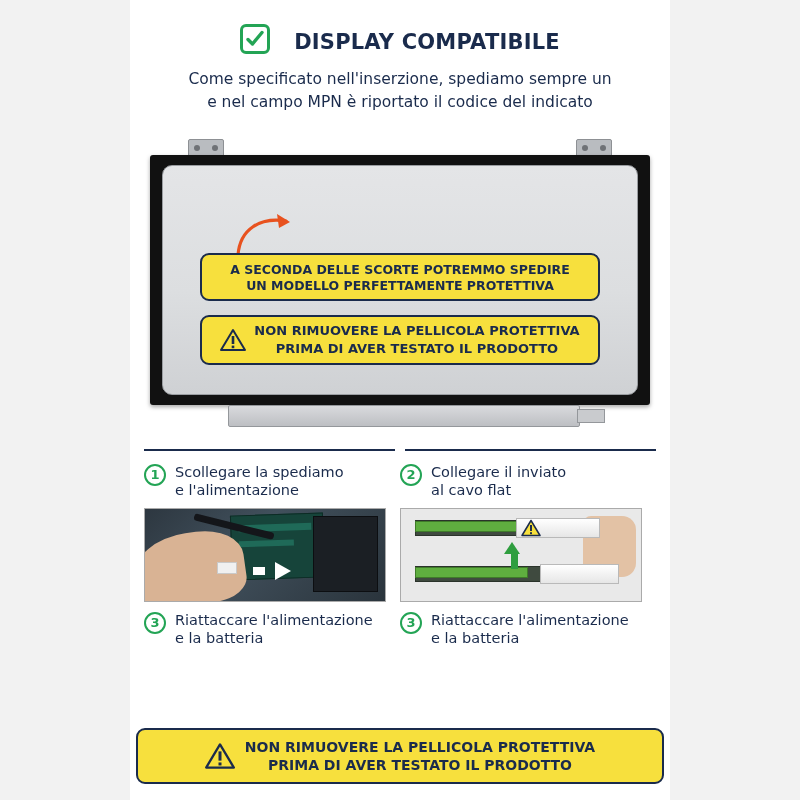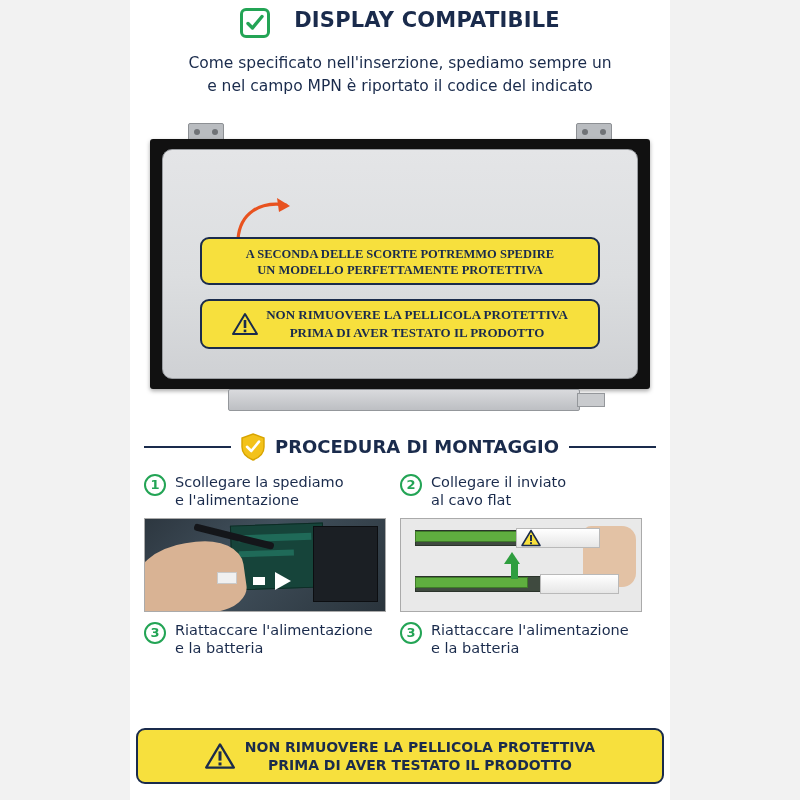--- a/index.html
+++ b/index.html
@@ -35,24 +35,24 @@
     left: 130px;
     top: 0;
     width: 540px;
     height: 800px;
     background: #ffffff;
   }
 
   
   .header-row {
     display: flex;
-    align-items: flex-start;
+    align-items: flex-end;
     justify-content: center;
     gap: 24px;
-    margin-top: 8px;
+    margin-top: 24px;
   }
   .check-box-icon {
     width: 30px;
     height: 30px;
     border-radius: 6px;
     background: #ffffff;
     border: 3px solid #23a455;
     display: flex;
     align-items: center;
     justify-content: center;
@@ -72,21 +72,20 @@
     font-size: 15.5px;
     line-height: 1.5;
     color: #1a2b4c;
   }
 
   
   .panel-wrap {
     position: relative;
     margin: 18px 12px 0 12px;
     height: 300px;
-    font-family: Liberation Serif, serif;
   }
   .panel-outer {
     position: absolute;
     left: 8px;
     top: 22px;
     width: 500px;
     height: 250px;
     background: #111111;
     border-radius: 3px;
     box-shadow: 0 2px 4px rgba(0,0,0,0.35);
@@ -447,27 +446,20 @@
         </svg>
         <span class="box2-text">
           <span>NON RIMUOVERE LA PELLICOLA PROTETTIVA</span><br>
           <span>PRIMA DI AVER TESTATO IL PRODOTTO</span>
         </span>
       </div>
     </div>
 
     <div class="section-divider">
       <span class="line"></span>
-      <span class="section-title">
-        <svg class="shield-icon" width="24" height="28" viewBox="0 0 24 28" aria-hidden="true">
-          <path d="M12 1 L23 5 V14 C23 21, 17 25, 12 27 C7 25, 1 21, 1 14 V5 Z" fill="#f3c21a" stroke="#d8a400" stroke-width="1.4"></path>
-          <path d="M6 13.8 L10.3 18 L18 8.6" fill="none" stroke="#ffffff" stroke-width="2.6" stroke-linecap="round" stroke-linejoin="round"></path>
-        </svg>
-        <span>PROCEDURA DI MONTAGGIO</span>
-      </span>
       <span class="line"></span>
     </div>
 
     <div class="steps">
 
       <div class="step-col">
         <div class="step-line">
           <span class="step-num">1</span>
           <span class="step-text">
             <span>Scollegare la spediamo</span><br>

